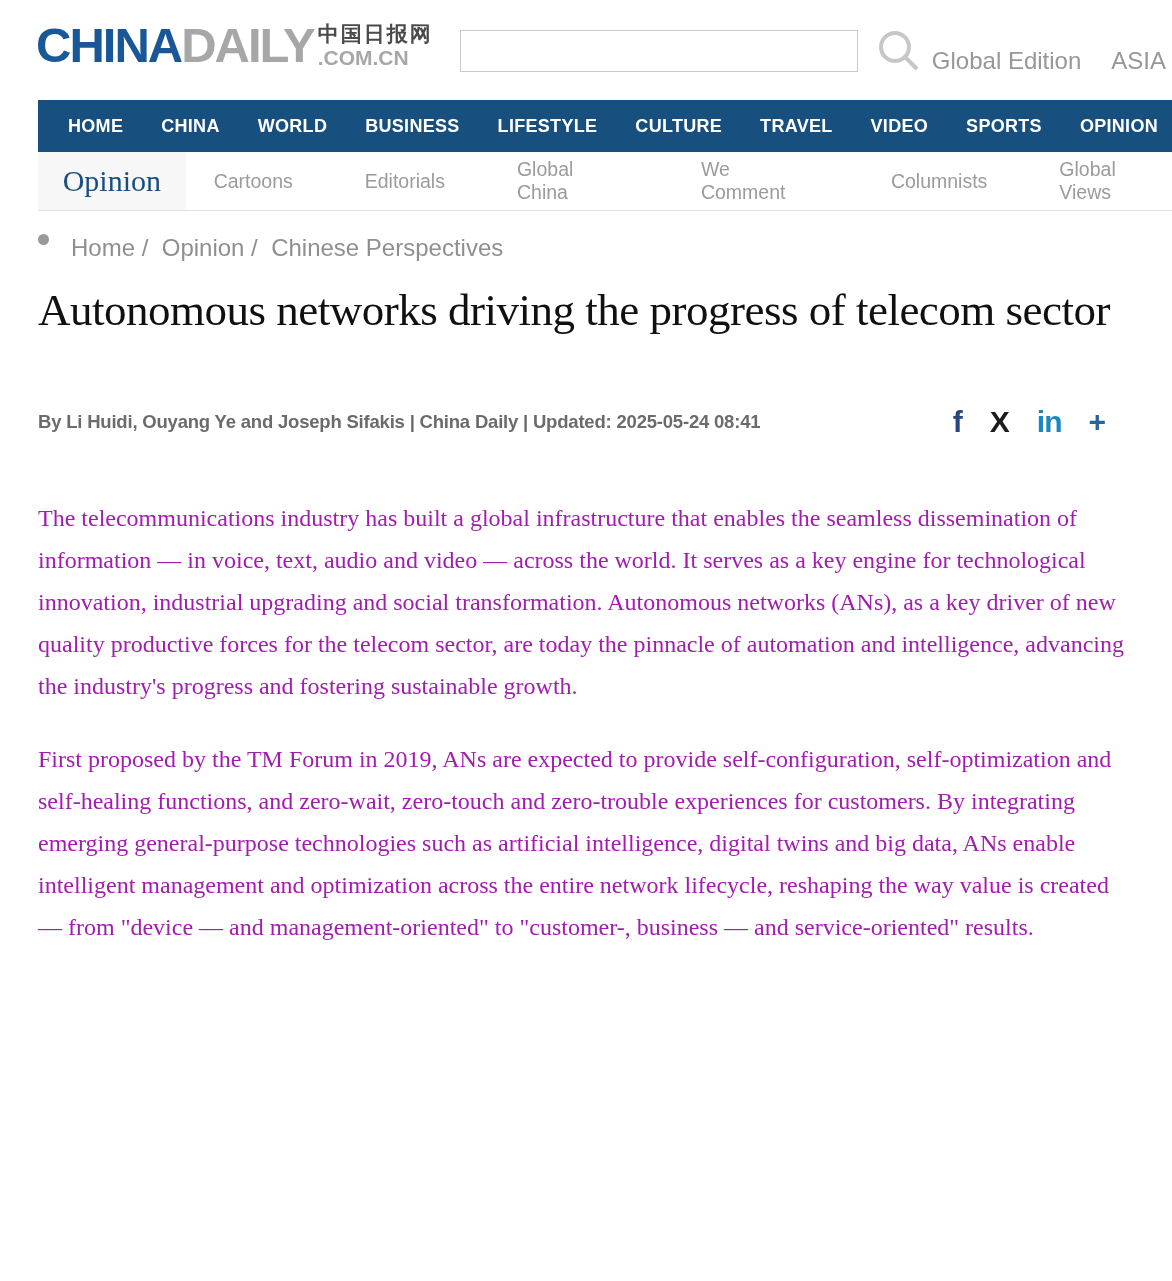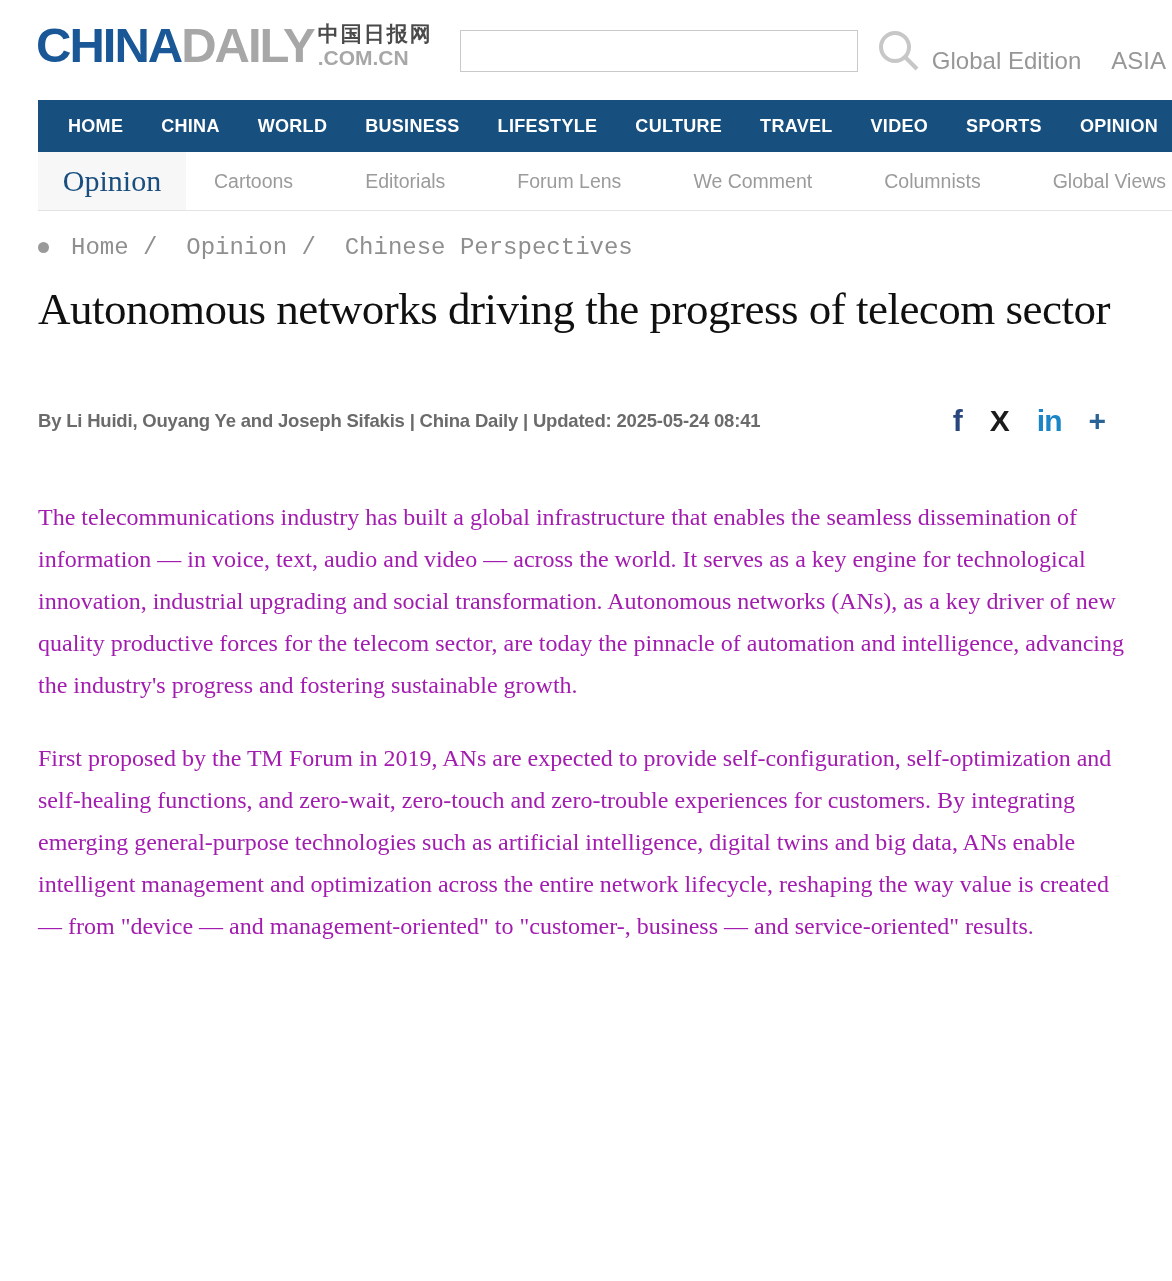--- a/index.html
+++ b/index.html
@@ -53,22 +53,22 @@
     width:148px; background:#f7f7f7; font-family:"Liberation Serif", serif;
     font-size:30px; color:#1a4e7e; display:flex; align-items:center; justify-content:center;
     cursor:pointer;
   }
   .subnav-items { display:flex; align-items:center; gap:72px; margin-left:28px; }
   .subnav-item { font-size:19.5px; color:#9b9b9b; text-decoration:none; cursor:pointer; }
 
   
   main { margin:0 38px; }
   .breadcrumb {
-    margin-top:23px; font-family:Liberation Mono, monospace; font-size:24px;
-    color:#8f8f8f; display:flex; align-items:center;
+    margin-top:23px; font-family:Liberation Sans, sans-serif; font-size:24px;
+    color:#8f8f8f; display:flex; align-items:flex-start;
   }
   .crumb-bullet {
     width:11px; height:11px; border-radius:50%; background:#9a9a9a;
     margin-right:22px; flex:0 0 auto;
   }
   .crumb { color:#8f8f8f; text-decoration:none; cursor:pointer; }
   .crumb-sep { white-space:pre; }
 
   h1.article-title {
     font-family:"Liberation Serif", serif; font-weight:normal;
@@ -146,21 +146,21 @@
     </nav>
 
   <div class="subnav">
     <div class="section-tab" style="color: rgb(26, 78, 126);">Opinion</div>
     <div class="subnav-items">
 
         <a class="subnav-item">Cartoons</a>
 
         <a class="subnav-item">Editorials</a>
 
-        <a class="subnav-item">Forum Lens</a>
+        <a class="subnav-item">Global China</a>
 
         <a class="subnav-item">We Comment</a>
 
         <a class="subnav-item">Columnists</a>
 
         <a class="subnav-item">Global Views</a>
       </div>
   </div>
 
   <main>

